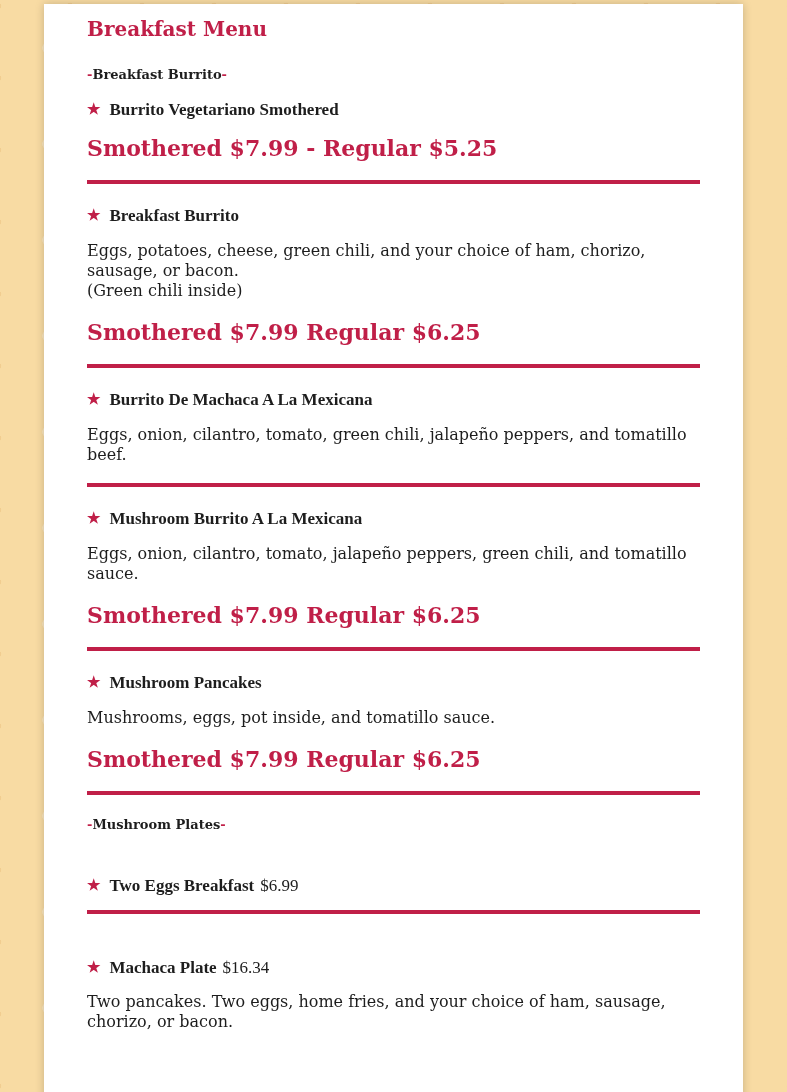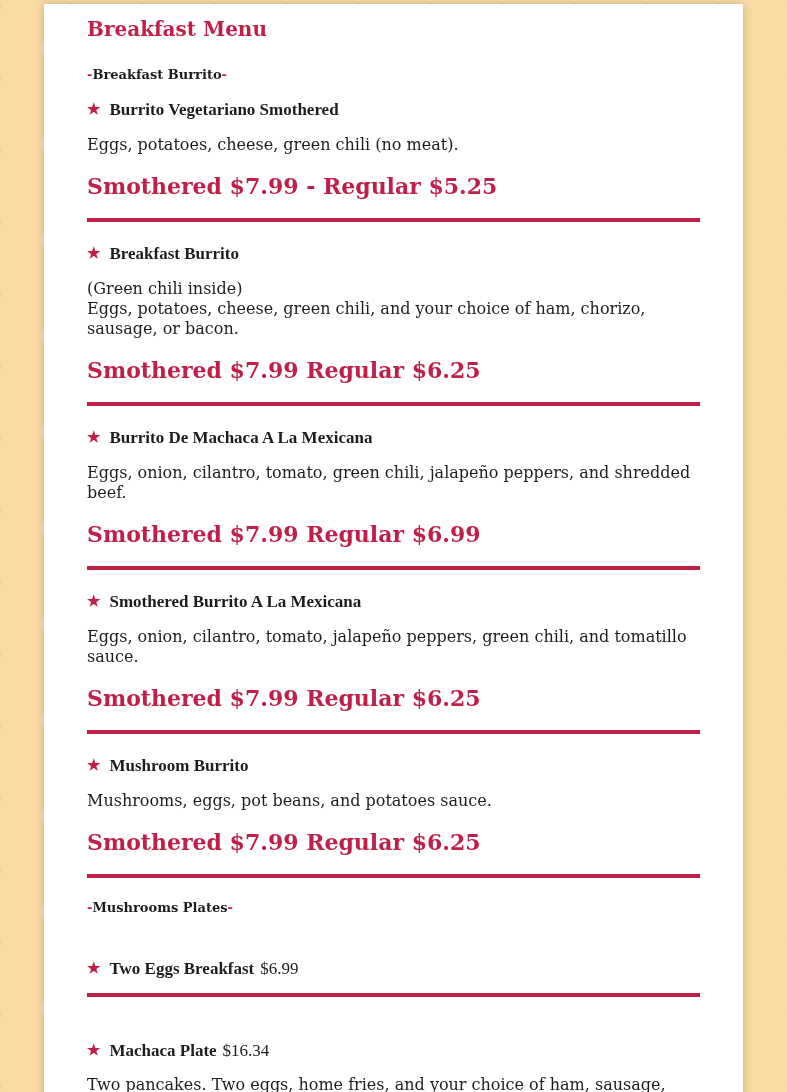--- a/index.html
+++ b/index.html
@@ -89,66 +89,64 @@
   <div class="card">
 
     <h1 class="menu-title">Breakfast Menu</h1>
 
     <h2 class="section-heading"><span class="dash">-</span><span>Breakfast Burrito</span><span class="dash">-</span></h2>
 
     <div class="menu-item">
       <div class="item-name-row">
         <span class="star">★</span><span>Burrito Vegetariano Smothered</span>
       </div>
-      <p class="item-desc">Eggs, potatoes, cheese, green chili (no meat).</p>
       <p class="item-price">Smothered $7.99 - Regular $5.25</p>
       <div class="divider"></div>
     </div>
 
     <div class="menu-item">
       <div class="item-name-row">
         <span class="star">★</span><span>Breakfast Burrito</span>
       </div>
       <p class="item-desc">
+          <span class="desc-line">Eggs, potatoes, cheese, green chili, and your choice of ham, chorizo, sausage, or bacon.</span>
           <span class="desc-line">(Green chili inside)</span>
-          <span class="desc-line">Eggs, potatoes, cheese, green chili, and your choice of ham, chorizo, sausage, or bacon.</span>
         </p>
       <p class="item-price">Smothered $7.99 Regular $6.25</p>
       <div class="divider"></div>
     </div>
 
     <div class="menu-item">
       <div class="item-name-row">
         <span class="star">★</span><span>Burrito De Machaca A La Mexicana</span>
       </div>
-      <p class="item-desc">Eggs, onion, cilantro, tomato, green chili, jalapeño peppers, and shredded beef.</p>
-      <p class="item-price">Smothered $7.99 Regular $6.99</p>
+      <p class="item-desc">Eggs, onion, cilantro, tomato, green chili, jalapeño peppers, and tomatillo beef.</p>
       <div class="divider"></div>
     </div>
 
     <div class="menu-item">
       <div class="item-name-row">
-        <span class="star">★</span><span>Smothered Burrito A La Mexicana</span>
+        <span class="star">★</span><span>Mushroom Burrito A La Mexicana</span>
       </div>
       <p class="item-desc">Eggs, onion, cilantro, tomato, jalapeño peppers, green chili, and tomatillo sauce.</p>
       <p class="item-price">Smothered $7.99 Regular $6.25</p>
       <div class="divider"></div>
     </div>
 
     <div class="menu-item">
       <div class="item-name-row">
-        <span class="star">★</span><span>Mushroom Burrito</span>
+        <span class="star">★</span><span>Mushroom Pancakes</span>
       </div>
-      <p class="item-desc">Mushrooms, eggs, pot beans, and potatoes sauce.</p>
+      <p class="item-desc">Mushrooms, eggs, pot inside, and tomatillo sauce.</p>
       <p class="item-price">Smothered $7.99 Regular $6.25</p>
       <div class="divider"></div>
     </div>
 
     <div class="plates">
-      <h2 class="section-heading"><span class="dash">-</span><span>Mushrooms Plates</span><span class="dash">-</span></h2>
+      <h2 class="section-heading"><span class="dash">-</span><span>Mushroom Plates</span><span class="dash">-</span></h2>
 
       <div class="menu-item">
         <div class="item-name-row">
           <span class="star">★</span><span>Two Eggs Breakfast</span><span class="inline-price">$6.99</span>
         </div>
         <div class="divider"></div>
       </div>
 
       <div class="menu-item">
         <div class="item-name-row">

